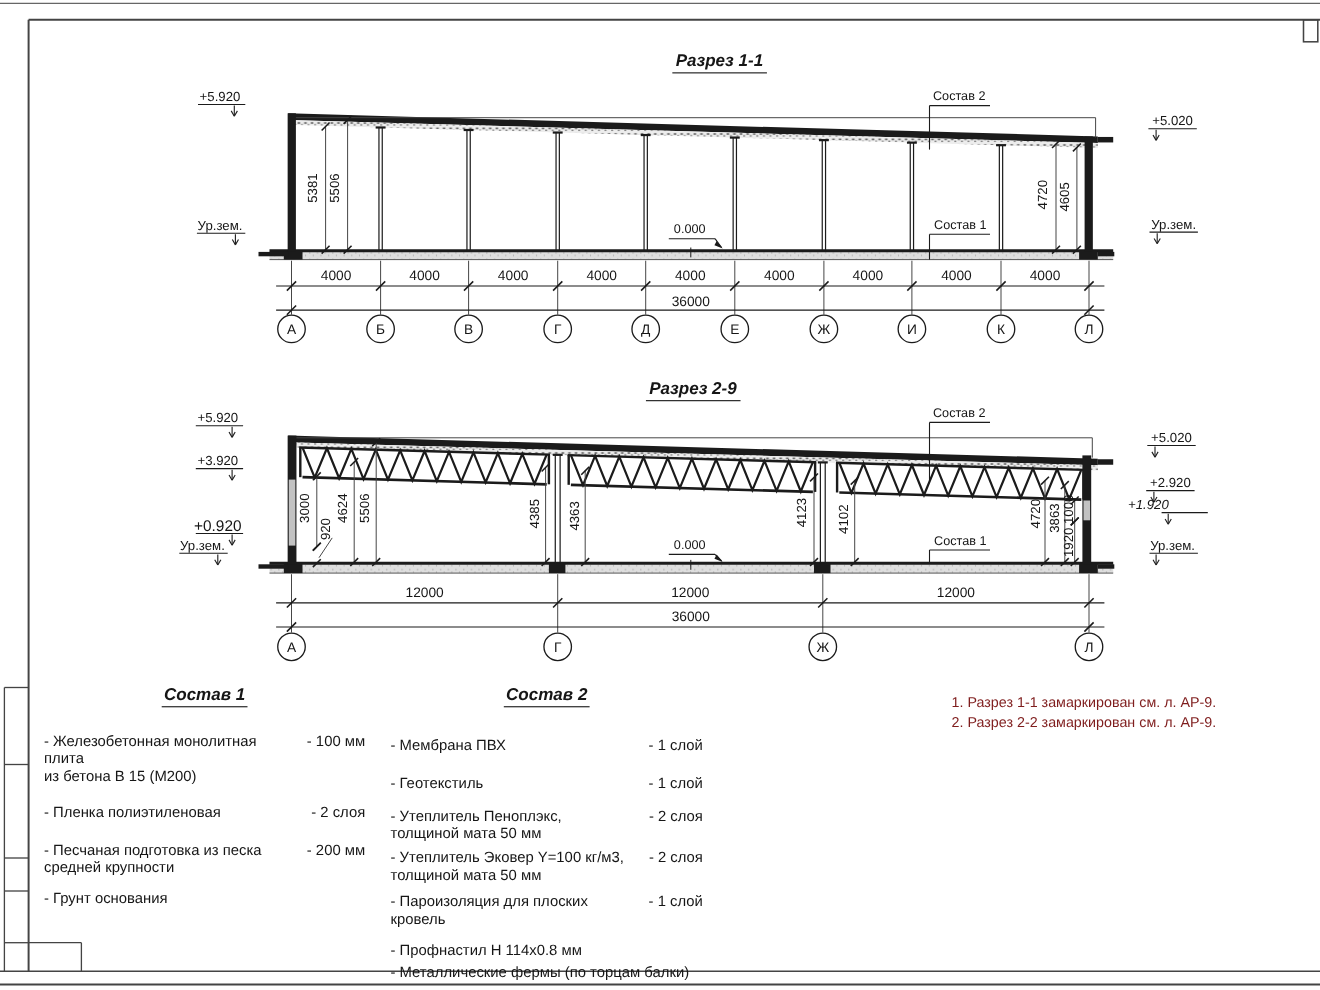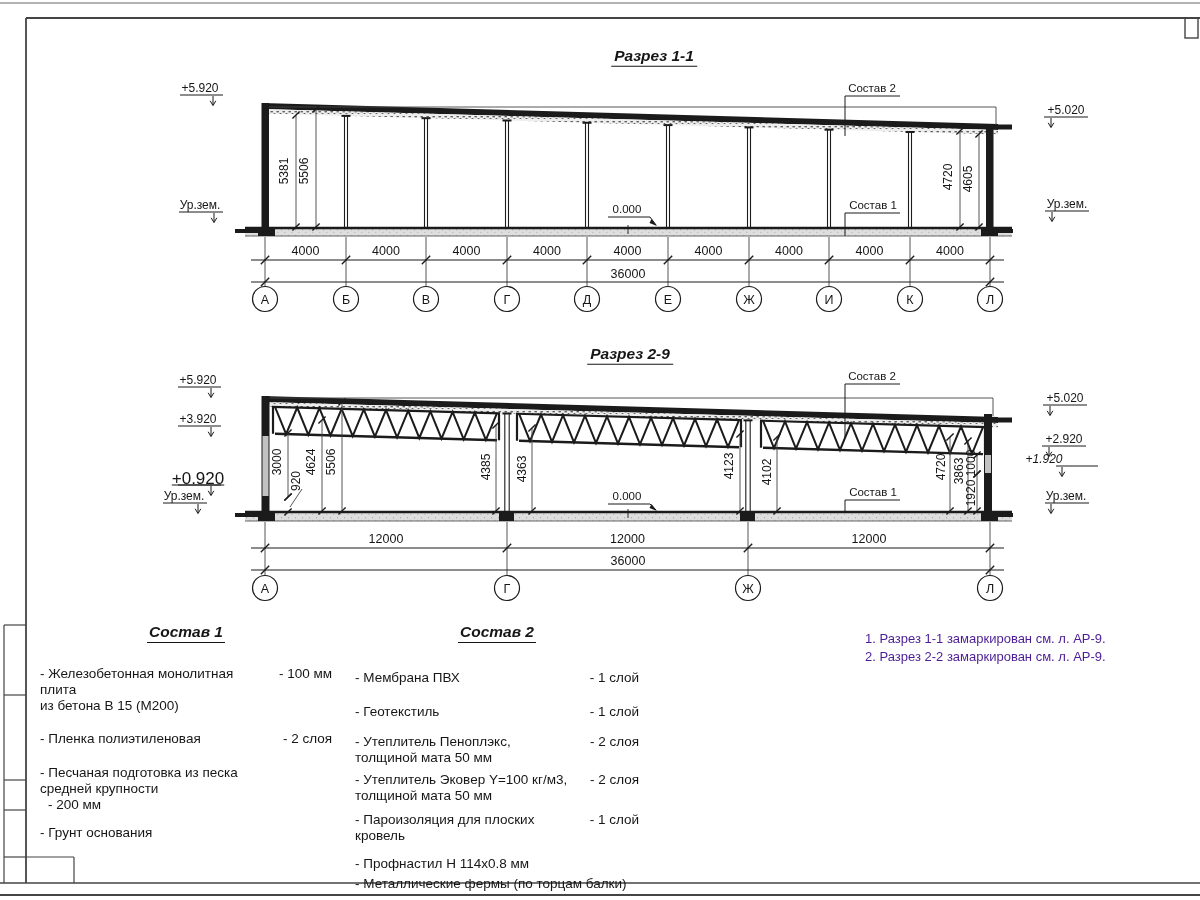--- a/index.html
+++ b/index.html
@@ -12,21 +12,21 @@
   .small{font-size:11.5px;}
   .sec-title{font-size:15.5px;font-weight:bold;font-style:italic;
              border-bottom:1.4px solid #161616;padding:0 3px 2px 3px;}
   .legend{position:absolute;color:#161616;font-size:13.5px;line-height:16px;}
   .ltitle{font-size:15.5px;font-weight:bold;font-style:italic;
           border-bottom:1.4px solid #161616;width:max-content;margin:0 auto;
           padding:0 2px 2px 2px;}
   .lrow{display:flex;justify-content:space-between;}
   .lname{white-space:pre-line;}
   .lqty{white-space:nowrap;margin-left:8px;}
-  .notes{position:absolute;font-size:13px;line-height:17.5px;color:#4c1d95;}
+  .notes{position:absolute;font-size:13px;line-height:17.5px;color:#7f1d1d;}
 </style>
 </head>
 <body>
 
 <div class="sheet">
   <svg class="linework" id="lw" width="1200" height="900" viewBox="0 0 1200 900">
     <defs>
       <pattern id="insul" width="6" height="5" patternUnits="userSpaceOnUse">
         <rect width="6" height="5" fill="#ededed"></rect>
         <rect x="0.5" y="1.2" width="2.4" height="1.1" fill="#3a3a3a"></rect>
@@ -323,21 +323,21 @@
     <div id="legend1-items" style="margin-top: 23px;">
         <div class="lrow" style="margin-bottom: 17px;">
           <div class="lname">- Железобетонная  монолитная плита
 из бетона В 15 (М200)</div>
           <div class="lqty">- 100 мм</div>
         </div>
         <div class="lrow" style="margin-bottom: 18px;">
           <div class="lname">- Пленка полиэтиленовая</div>
           <div class="lqty">-  2 слоя</div>
         </div>
-        <div class="lrow" style="margin-bottom: 12px; flex-direction: column;">
+        <div class="lrow" style="margin-bottom: 12px;">
           <div class="lname">- Песчаная подготовка из песка
 средней крупности</div>
           <div class="lqty">- 200 мм</div>
         </div>
         <div class="lrow" style="margin-bottom: 5px;">
           <div class="lname">- Грунт основания</div>
           <div class="lqty"></div>
         </div>
       </div>
   </div>
@@ -412,20 +412,20 @@
       <div class="lbl small rot" style="left: 486px; top: 467px; font-size: 12px;">4385</div>
       <div class="lbl small rot" style="left: 522px; top: 469px; font-size: 12px;">4363</div>
       <div class="lbl small rot" style="left: 729px; top: 466px; font-size: 12px;">4123</div>
       <div class="lbl small rot" style="left: 767px; top: 472px; font-size: 12px;">4102</div>
       <div class="lbl small rot" style="left: 941px; top: 467px; font-size: 12px;">4720</div>
       <div class="lbl small rot" style="left: 959px; top: 471px; font-size: 12px;">3863</div>
       <div class="lbl small rot" style="left: 971px; top: 463px; font-size: 12px;">1000</div>
       <div class="lbl small rot" style="left: 971px; top: 493px; font-size: 12px;">1920</div>
       <div class="lbl small" style="left: 198px; top: 380px; font-size: 12px;">+5.920</div>
       <div class="lbl small" style="left: 198px; top: 419px; font-size: 12px; text-align: center;">+3.920</div>
-      <div class="lbl small" style="left: 198px; top: 478px; font-size: 17px; text-decoration: underline;">+0.920</div>
+      <div class="lbl small" style="left: 198px; top: 478px; font-size: 14px;">+0.920</div>
       <div class="lbl small" style="left: 184px; top: 496px; font-size: 12px;">Ур.зем.</div>
       <div class="lbl small" style="left: 1065px; top: 398px; font-size: 12px;">+5.020</div>
       <div class="lbl small" style="left: 1064px; top: 439px; font-size: 12px;">+2.920</div>
       <div class="lbl small" style="left: 1044px; top: 459px; font-size: 12px; font-style: italic;">+1.920</div>
       <div class="lbl small" style="left: 1066px; top: 496px; font-size: 12px;">Ур.зем.</div>
     </div>
 </div>
 
 </body></html>

